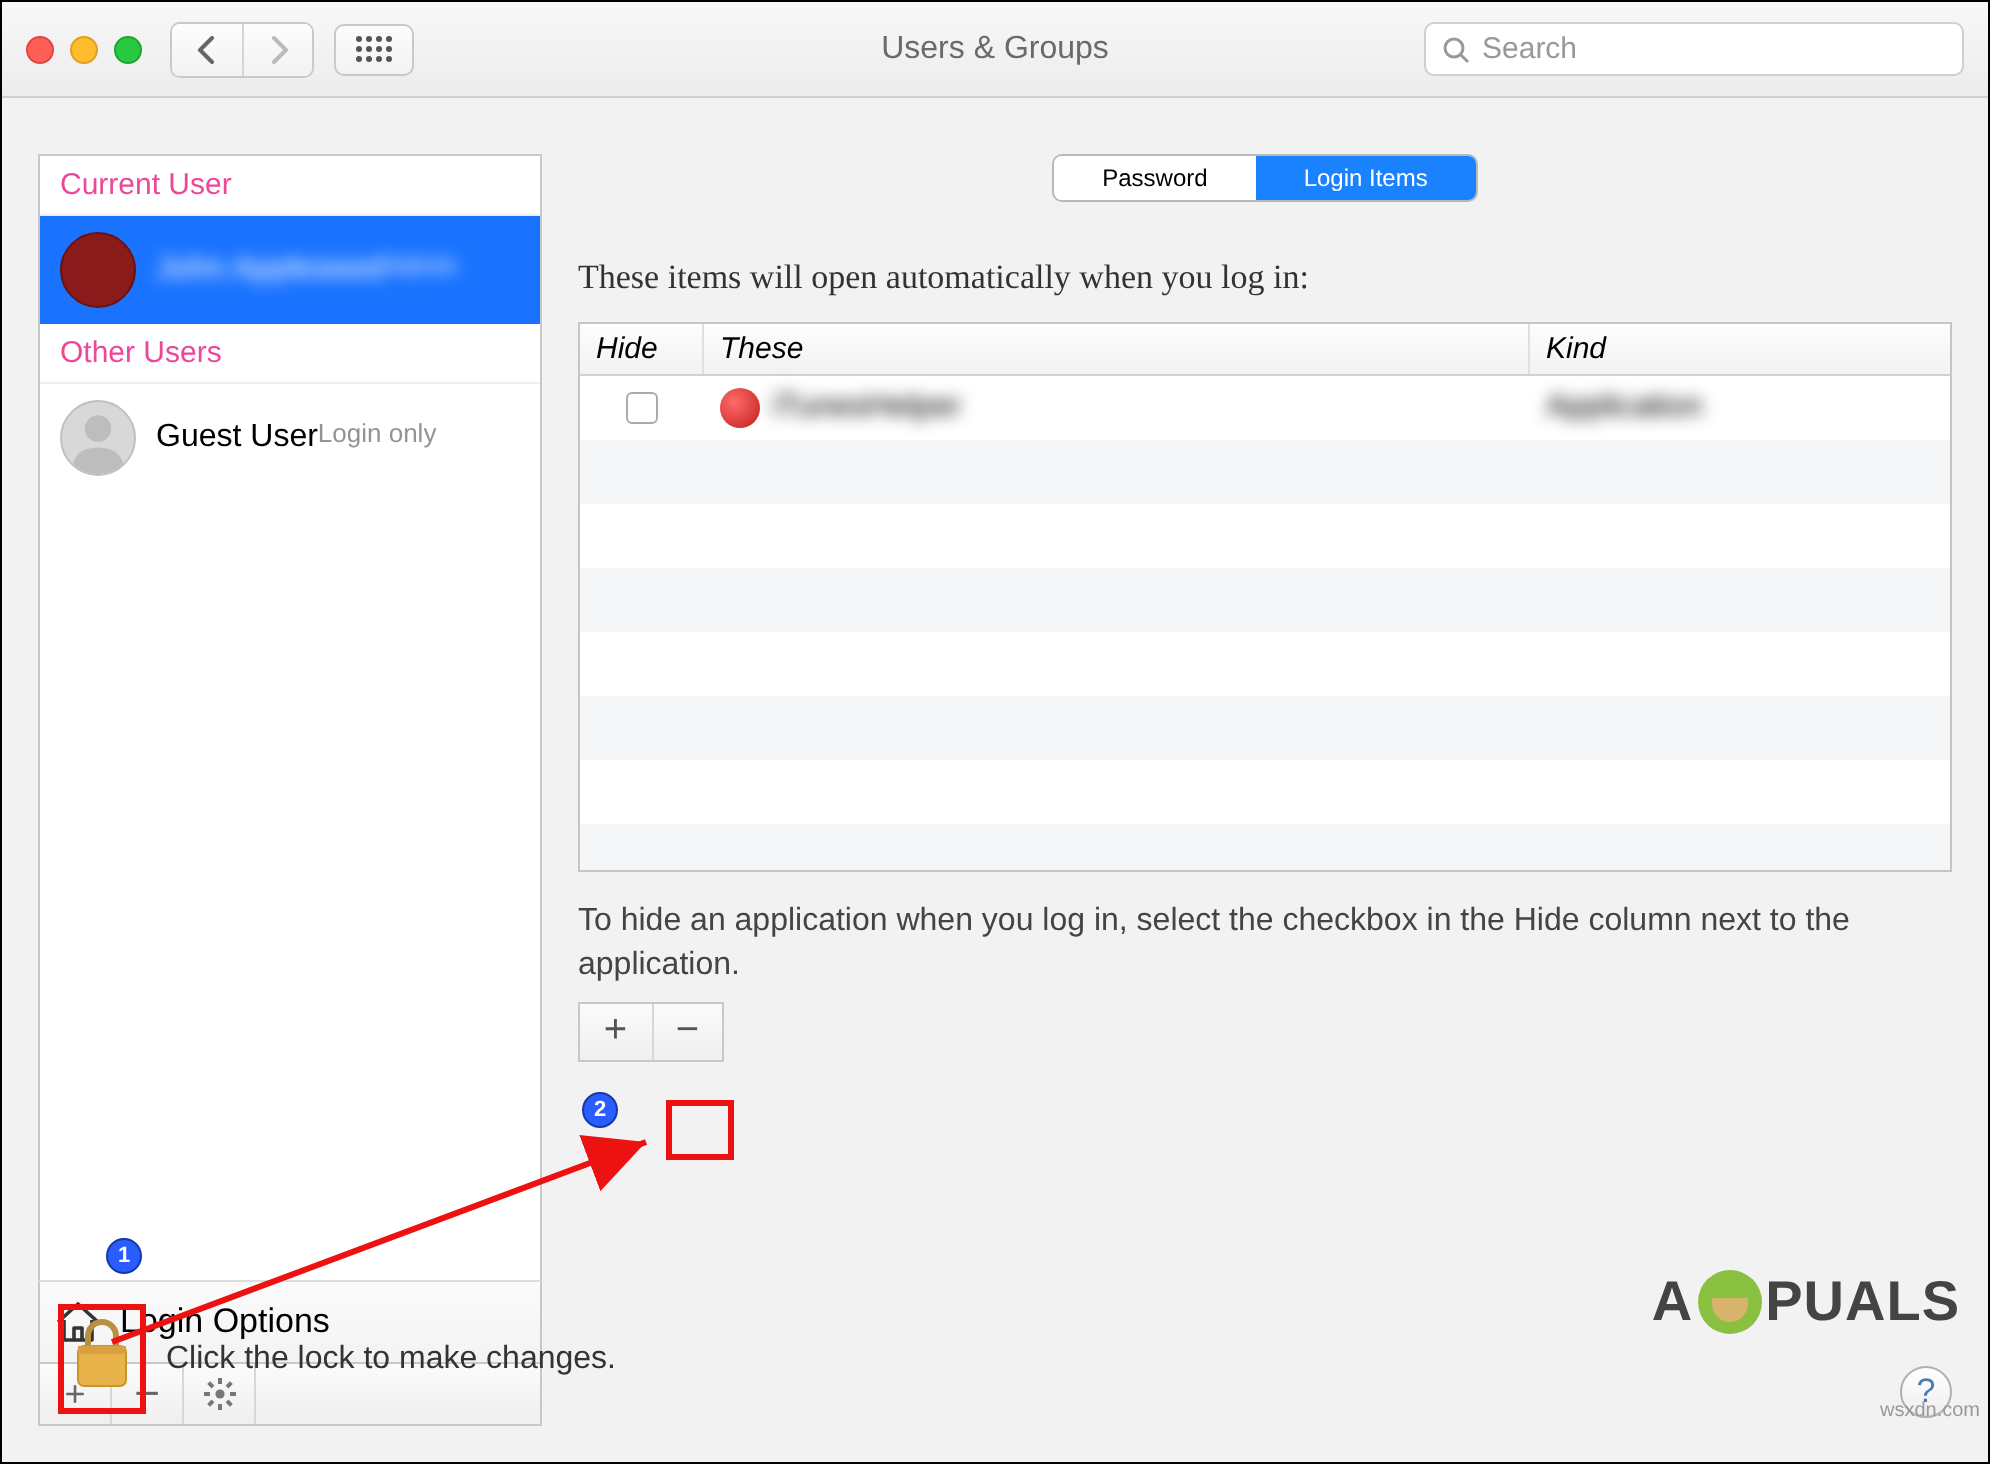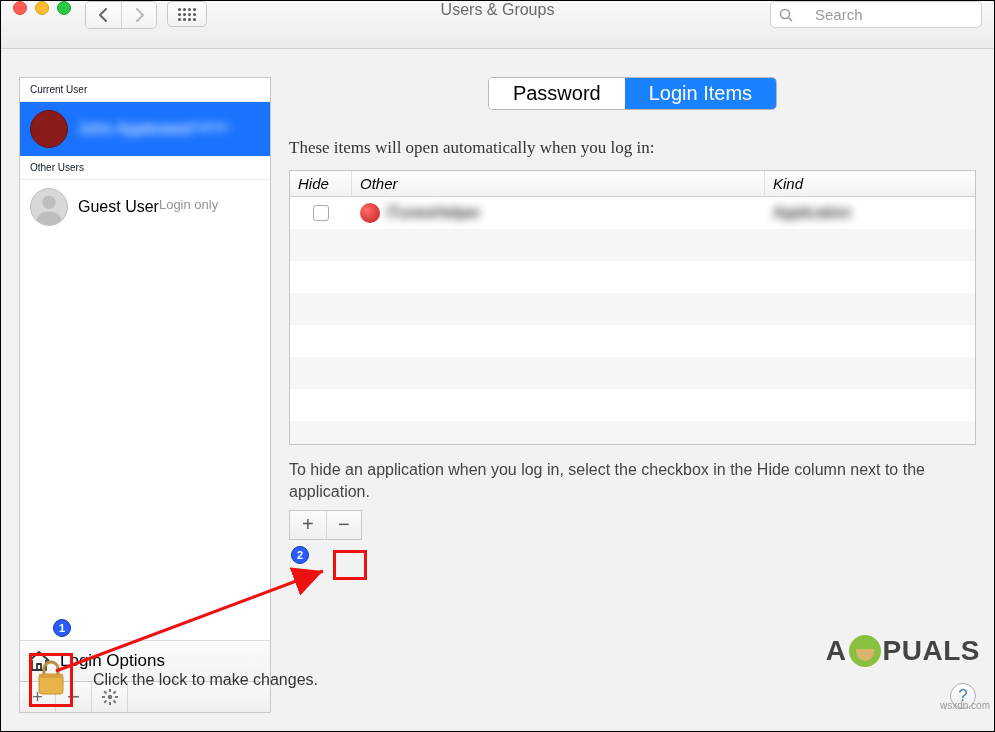--- a/index.html
+++ b/index.html
@@ -23,37 +23,37 @@
   top: 0;
   left: 0;
   right: 0;
   bottom: 0;
 }
 .titlebar {
   height: 48px;
   background: linear-gradient(#f8f8f8, #ececec);
   border-bottom: 1px solid #d0d0d0;
   display: flex;
-  align-items: flex-start;
+  align-items: center;
   padding: 0 12px;
   position: relative;
 }
 .traffic { display: flex; gap: 8px; margin-right: 14px; }
 .tl { width: 14px; height: 14px; border-radius: 50%; }
 .tl.red { background: #ff5f57; border: 1px solid #e24640; }
 .tl.yellow { background: #ffbd2e; border: 1px solid #dfa023; }
 .tl.green { background: #28c940; border: 1px solid #1fa531; }
 .nav-btns { display: flex; border: 1px solid #c9c9c9; border-radius: 5px; overflow: hidden; background: #fff; margin-right: 10px; }
 .nav-btn { width: 35px; height: 26px; display: flex; align-items: center; justify-content: center; background: linear-gradient(#fdfdfd,#f2f2f2); }
 .nav-btn + .nav-btn { border-left: 1px solid #d5d5d5; }
 .grid-btn { width: 40px; height: 26px; border: 1px solid #c9c9c9; border-radius: 5px; background: linear-gradient(#fdfdfd,#f2f2f2); display: flex; align-items: center; justify-content: center; }
 .dots { display: grid; grid-template-columns: repeat(4, 3px); grid-template-rows: repeat(3, 3px); gap: 2px; }
 .dots i { width: 3px; height: 3px; background: #555; border-radius: 50%; display: block; }
 .win-title { position: absolute; left: 0; right: 0; text-align: center; font-size: 16px; color: #6a6a6a; pointer-events: none; }
-.search-box { margin-left: auto; width: 212px; height: 27px; border: 1px solid #d0d0d0; border-radius: 5px; background: #fff; display: flex; align-items: center; padding: 0 8px; gap: 22px; color: #999; font-size: 15px; }
+.search-box { margin-left: auto; width: 270px; height: 27px; border: 1px solid #d0d0d0; border-radius: 5px; background: #fff; display: flex; align-items: center; padding: 0 8px; gap: 6px; color: #999; font-size: 15px; }
 .content {
   position: absolute;
   top: 48px; left: 0; right: 0; bottom: 0;
   background: #f2f2f2;
   padding: 28px 18px 18px 18px;
   display: flex;
   gap: 18px;
 }
 .sidebar {
   width: 252px;
@@ -62,22 +62,22 @@
 }
 .user-list {
   flex: 1;
   background: #fff;
   border: 1px solid #c8c8c8;
   border-bottom: none;
   overflow: hidden;
 }
 .section-header {
   padding: 6px 10px;
-  font-size: 10px;
-  color: #0f172a;
+  font-size: 15px;
+  color: #ec4899;
   border-bottom: 1px solid #eee;
 }
 .user-row {
   display: flex;
   align-items: center;
   gap: 10px;
   padding: 8px 10px;
 }
 .user-row.selected { background: #1a73ff; color: #fff; }
 .avatar-circle {
@@ -113,21 +113,21 @@
   font-size: 18px; color: #666;
 }
 .sb-btn.minus { font-size: 22px; line-height: 0; }
 .main-pane {
   flex: 1;
   display: flex;
   flex-direction: column;
 }
 .tabs-wrap { display: flex; justify-content: center; margin-bottom: 18px; }
 .seg { display: flex; border: 1px solid #b8b8b8; border-radius: 5px; overflow: hidden; }
-.seg-btn { padding: 4px 24px; font-size: 20px; background: #fff; }
+.seg-btn { padding: 4px 24px; font-size: 12px; background: #fff; }
 .seg-btn.active { background: #1a82ff; color: #fff; }
 .desc { font-size: 17px; color: #333; margin: 10px 0 12px 0; font-family: Liberation Serif, serif; }
 .table {
   border: 1px solid #c5c5c5;
   background: #fff;
   height: 275px;
   overflow: hidden;
 }
 .thead { display: flex; background: linear-gradient(#fdfdfd,#f2f2f2); border-bottom: 1px solid #d0d0d0; font-size: 15px; }
 .th { padding: 4px 8px; border-right: 1px solid #e0e0e0; font-style: italic; }
@@ -142,21 +142,21 @@
 .td.kind { width: 210px; padding-left: 8px; }
 .checkbox { width: 16px; height: 16px; border: 1px solid #aaa; border-radius: 3px; background: #fff; }
 .app-icon { width: 20px; height: 20px; border-radius: 50%; background: radial-gradient(circle at 35% 35%, #ff6b6b, #c21d1d); }
 .hint { font-size: 16px; color: #444; margin-top: 14px; margin-bottom: 6px; line-height: 1.4; }
 .login-toolbar { display: flex; border: 1px solid #c8c8c8; background: linear-gradient(#fbfbfb,#efefef); width: 73px; }
 .lt-btn { width: 36px; height: 28px; display: flex; align-items: center; justify-content: center; font-size: 20px; color: #555; }
 .lt-btn + .lt-btn { border-left: 1px solid #d7d7d7; }
 .lock-row {
   position: absolute;
   left: 28px; bottom: 24px;
-  display: flex; align-items: center; gap: 20px;
+  display: flex; align-items: center; gap: 10px;
   font-size: 16px; color: #333;
 }
 .lock-box { border: 3px solid #e11; padding: 2px; }
 .help-btn {
   position: absolute;
   right: 18px; bottom: 22px;
   width: 26px; height: 26px;
   border-radius: 50%;
   border: 1px solid #b0b0b0;
   background: linear-gradient(#fff,#eee);
@@ -302,21 +302,21 @@
       <div class="tabs-wrap">
         <div class="seg">
           <div class="seg-btn">Password</div>
           <div class="seg-btn active">Login Items</div>
         </div>
       </div>
       <div class="desc">These items will open automatically when you log in:</div>
       <div class="table">
         <div class="thead">
           <div class="th hide">Hide</div>
-          <div class="th item">Other</div>
+          <div class="th item">These</div>
           <div class="th kind">Kind</div>
         </div>
         <div class="tbody">
           <div class="tr">
             <div class="td hide">
                   <div class="checkbox"></div>
                 </div>
             <div class="td item">
               <span class="app-icon"></span>
               <span class="blurred">iTunesHelper</span>

